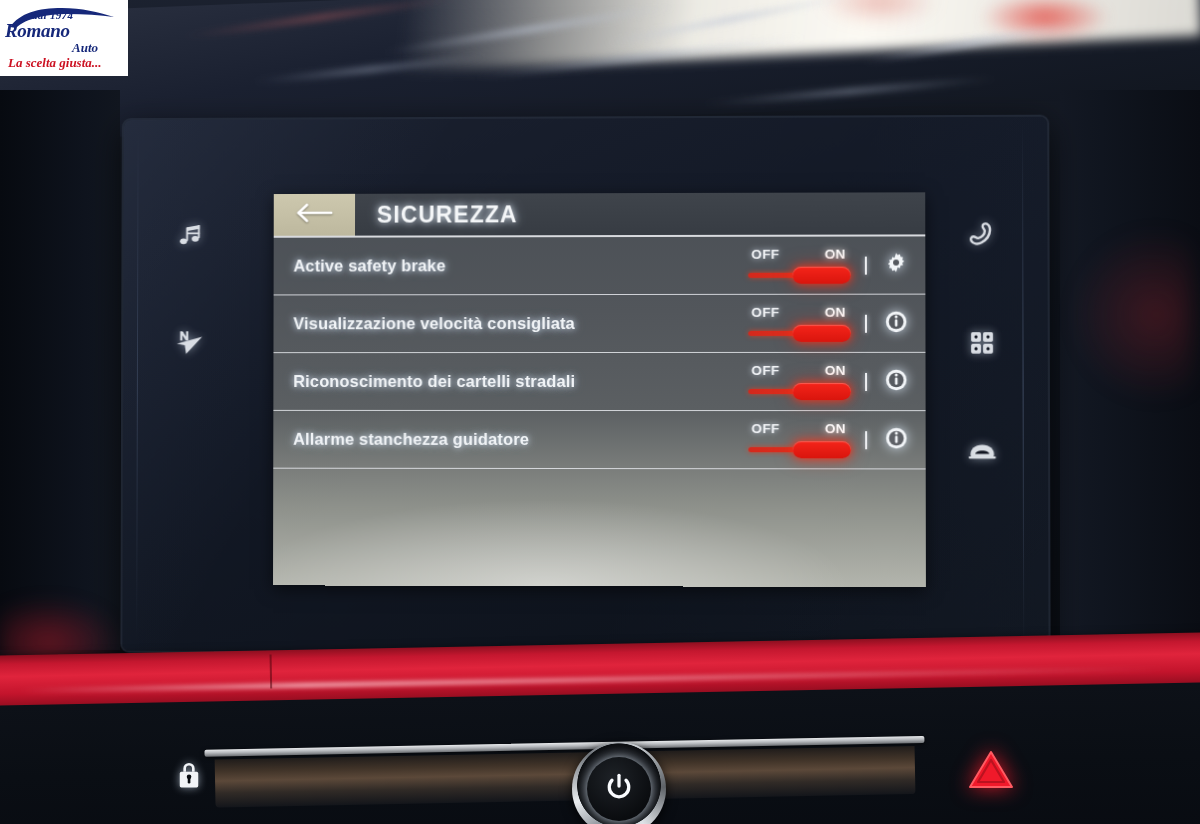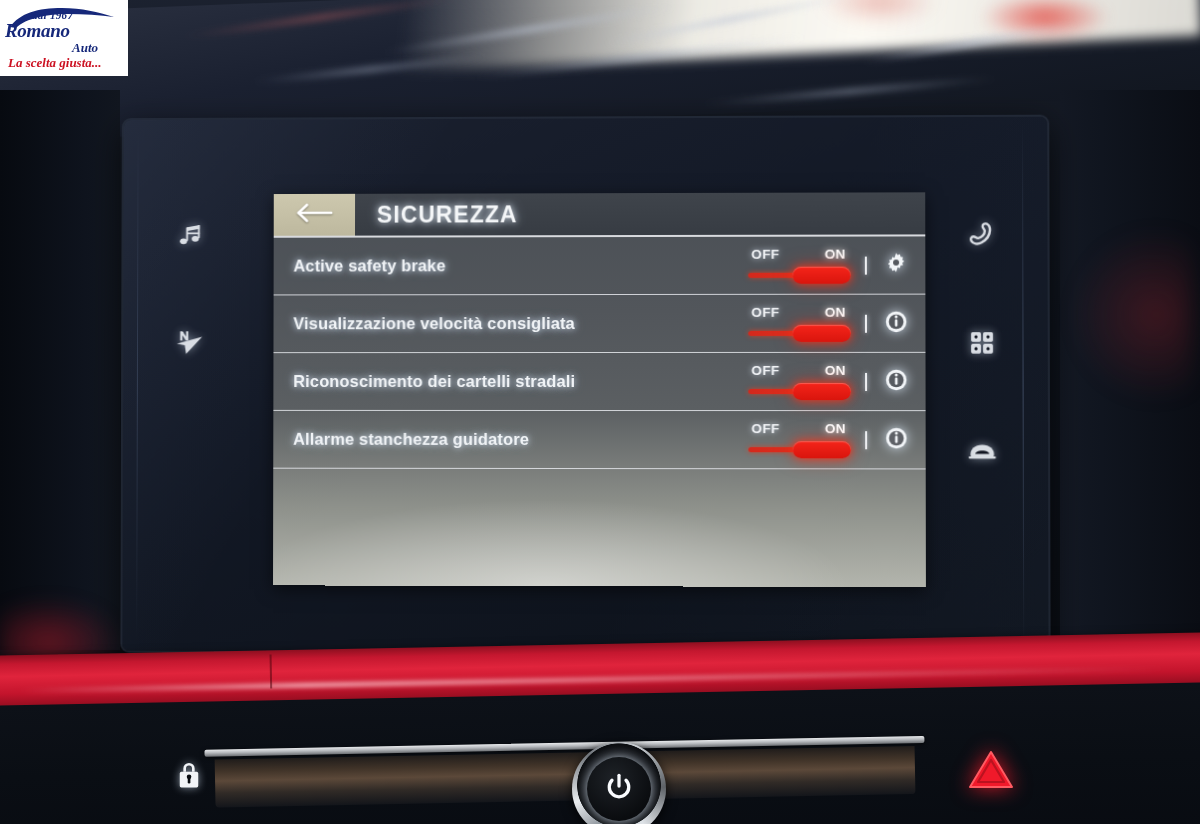--- a/index.html
+++ b/index.html
@@ -504,17 +504,17 @@
       <path d="M24 3 45 38H3z" fill="#f0192a" stroke="#ff5a62" stroke-width="2" stroke-linejoin="round"></path>
       <path d="M24 11 37 33H11z" fill="none" stroke="#8f0c16" stroke-width="2.2" stroke-linejoin="round" opacity=".55"></path>
     </svg>
   </span>
 </div>
 
 <div id="logo">
   <svg class="swoosh" viewBox="0 0 112 26">
     <path d="M4 21c10-14 28-19 52-19 20 0 36 4 52 9-14-2-30-3-46-3C42 8 20 12 10 22z" fill="#16287a"></path>
   </svg>
-  <div class="dal">dal 1967</div>
+  <div class="dal">dal 1974</div>
   <div class="romano">Romano</div>
   <div class="auto">Auto</div>
   <div class="tag">La scelta giusta...</div>
 </div>
 
 </body></html>

